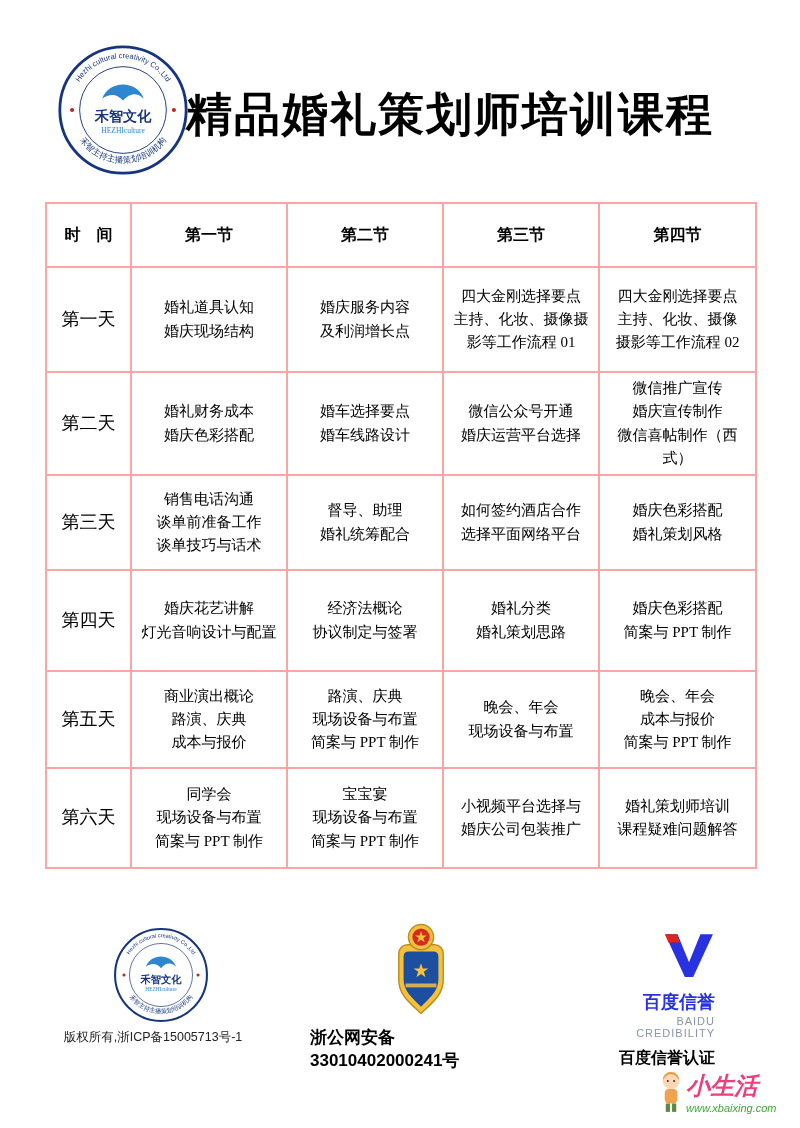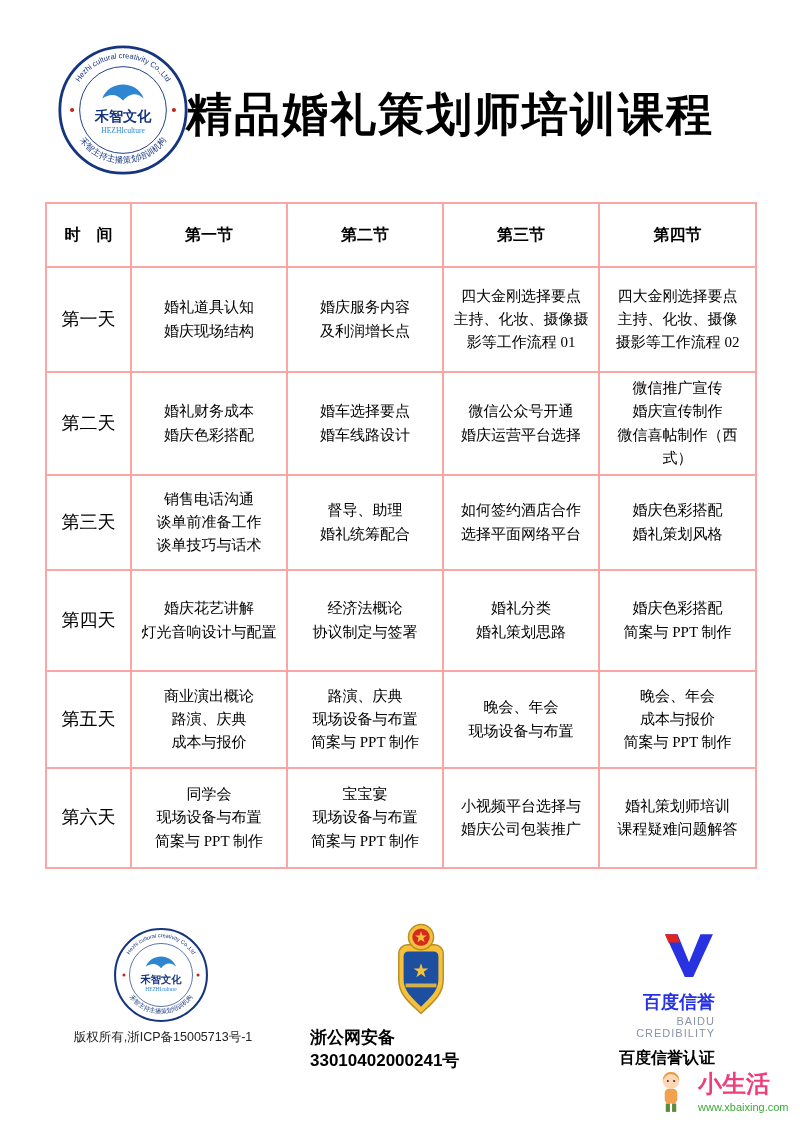--- a/index.html
+++ b/index.html
@@ -34,39 +34,39 @@
   table.course-table tbody tr:nth-child(1){ height:105px; }
   table.course-table tbody tr:nth-child(2){ height:94px; }
   table.course-table tbody tr:nth-child(3){ height:95px; }
   table.course-table tbody tr:nth-child(4){ height:101px; }
   table.course-table tbody tr:nth-child(5){ height:97px; }
   table.course-table tbody tr:nth-child(6){ height:100px; }
 
   
   .footer-logo { position:absolute; left:113px; top:927px; width:96px; height:96px; }
   .copyright {
-    position:absolute; left:38px; top:1029px; width:250px; text-align:center;
+    position:absolute; left:28px; top:1029px; width:250px; text-align:center;
     font-size:12.5px; color:#222; font-family:"Liberation Sans","DejaVu Sans",sans-serif;
   }
   .police-badge { position:absolute; left:392px; top:922px; width:58px; height:94px; }
   .police-text {
     position:absolute; left:310px; top:1026px; width:220px; 
     font-size:17px; font-weight:bold; color:#000;
     font-family:"Liberation Sans","DejaVu Sans",sans-serif;
   }
   .baidu-block { position:absolute; left:595px; top:928px; width:120px; text-align:right; }
   .baidu-logo { width:52px; height:52px; display:inline-block; }
   .baidu-name { font-size:18px; font-weight:bold; color:#2932e1; margin-top:6px;
     font-family:"Liberation Sans","DejaVu Sans",sans-serif; }
   .baidu-en { font-size:11px; color:#8a93a6; letter-spacing:1px; margin-top:1px;
     font-family:"Liberation Sans","DejaVu Sans",sans-serif; }
   .baidu-cert { font-size:16px; font-weight:bold; color:#000; margin-top:9px; }
 
   
-  .watermark { position:absolute; left:656px; top:1070px; display:flex; align-items:center; gap:12px; }
+  .watermark { position:absolute; left:656px; top:1070px; display:flex; align-items:flex-end; gap:0;font-style:italic; }
   .wm-texts { display:flex; flex-direction:column; }
   .wm-name { font-size:24px; font-weight:bold; color:#ed3f7c; line-height:1.1;
     font-family:"Liberation Sans","DejaVu Sans",sans-serif; }
   .wm-url { font-size:11px; color:#3aaa35; margin-top:3px;
     font-family:"Liberation Sans","DejaVu Sans",sans-serif; }
 </style>
 </head>
 <body>
 
 <div class="page">

